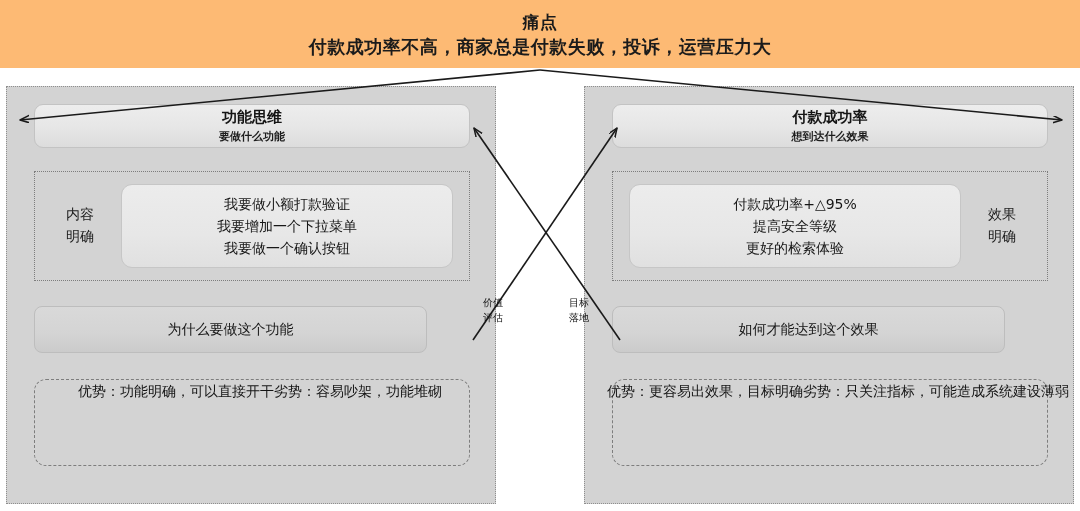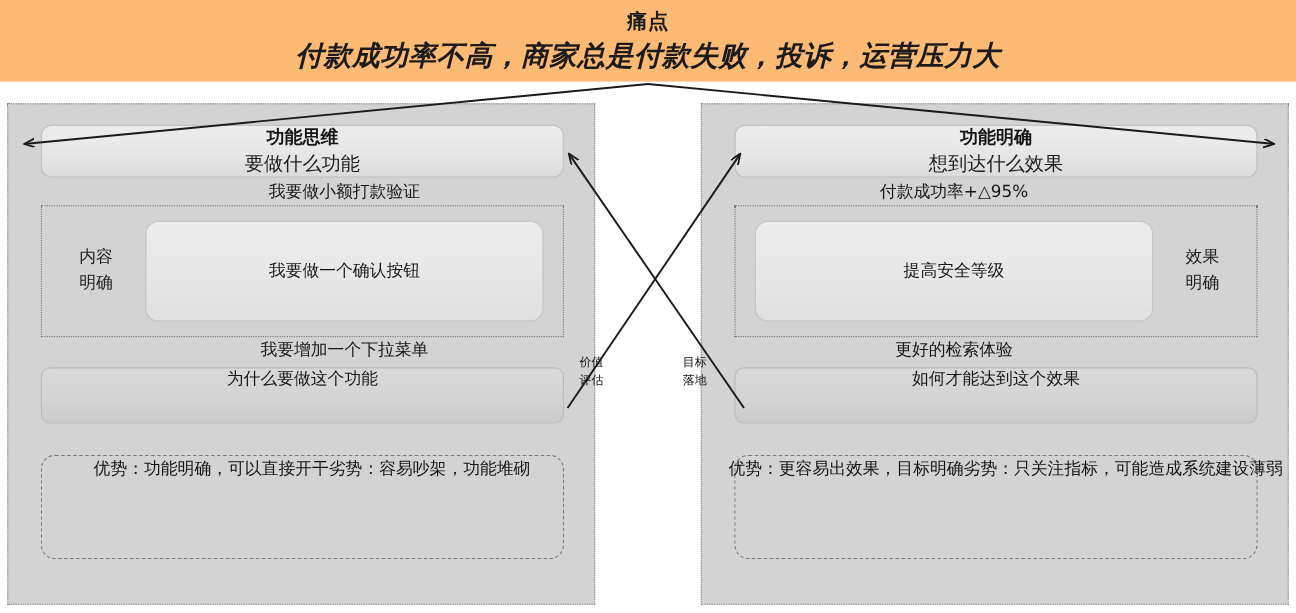--- a/index.html
+++ b/index.html
@@ -36,26 +36,25 @@
     padding-top: 2px;
   }
   .header-title {
     font-size: 17px;
     font-weight: 700;
     color: #1b1b1b;
     line-height: 1.45;
     letter-spacing: 0.5px;
   }
   .header-sub {
-    font-size: 23px;
+    font-size: 18px;
     font-weight: 700;
     color: #1b1b1b;
     line-height: 1.45;
     letter-spacing: 0.5px;
-    font-style: italic;
   }
 
   
   .panel {
     position: absolute;
     top: 86px;
     height: 418px;
     background: #d3d3d3;
     border: 1px dotted #8e8e8e;
     box-sizing: border-box;
@@ -79,22 +78,22 @@
     align-items: center;
     justify-content: center;
   }
   .title-card .t1 {
     font-size: 15px;
     font-weight: 700;
     color: #151515;
     line-height: 1.45;
   }
   .title-card .t2 {
-    font-size: 16px;
-    font-weight: 400;
+    font-size: 11px;
+    font-weight: 700;
     color: #1d1d1d;
     line-height: 1.45;
   }
 
   
   .clarity-section {
     position: absolute;
     left: 27px;
     top: 84px;
     width: 436px;
@@ -119,42 +118,42 @@
     margin: 0 6px;
     height: 84px;
     background: linear-gradient(180deg, #ececec 0%, #e7e7e7 60%, #e0e0e0 100%);
     border: 1px solid #c6c6c6;
     border-radius: 11px;
     box-sizing: border-box;
     display: flex;
     flex-direction: column;
     align-items: center;
     justify-content: center;
-    gap: 44px;
   }
   .clarity-card .line {
     font-size: 14px;
     color: #171717;
     line-height: 1.58;
     white-space: nowrap;
   }
   .panel-right .clarity-section { flex-direction: row; }
 
   
   .question-bar {
     position: absolute;
     left: 27px;
     top: 219px;
-    width: 436px;
+    width: 393px;
     height: 47px;
     background: linear-gradient(180deg, #d9d9d9 0%, #d4d4d4 60%, #cbcbcb 100%);
     border: 1px solid #bdbdbd;
     border-radius: 8px;
     box-sizing: border-box;
     display: flex;
+    align-items: center;
     justify-content: center;
   }
   .question-bar span {
     font-size: 14px;
     color: #171717;
   }
 
   
   .proscons {
     position: absolute;
@@ -231,40 +230,40 @@
     <div class="title-card">
       <div class="t1">功能思维</div>
       <div class="t2">要做什么功能</div>
     </div>
 
     <div class="clarity-section">
       <div class="clarity-label">内容
 明确</div>
       <div class="clarity-card">
         <div class="line">我要做小额打款验证</div>
+        <div class="line">我要增加一个下拉菜单</div>
         <div class="line">我要做一个确认按钮</div>
-        <div class="line">我要增加一个下拉菜单</div>
       </div>
     </div>
 
     <div class="question-bar">
       <span>为什么要做这个功能</span>
     </div>
 
     <div class="proscons">
       <div class="row">优势：功能明确，可以直接开干</div>
       <div class="row">劣势：容易吵架，功能堆砌</div>
     </div>
 
   </div>
 
   <div class="panel panel-right">
 
     <div class="title-card">
-      <div class="t1">功能明确</div>
+      <div class="t1">付款成功率</div>
       <div class="t2">想到达什么效果</div>
     </div>
 
     <div class="clarity-section">
       <div class="clarity-card">
         <div class="line">付款成功率+△95%</div>
         <div class="line">提高安全等级</div>
         <div class="line">更好的检索体验</div>
       </div>
       <div class="clarity-label">效果

